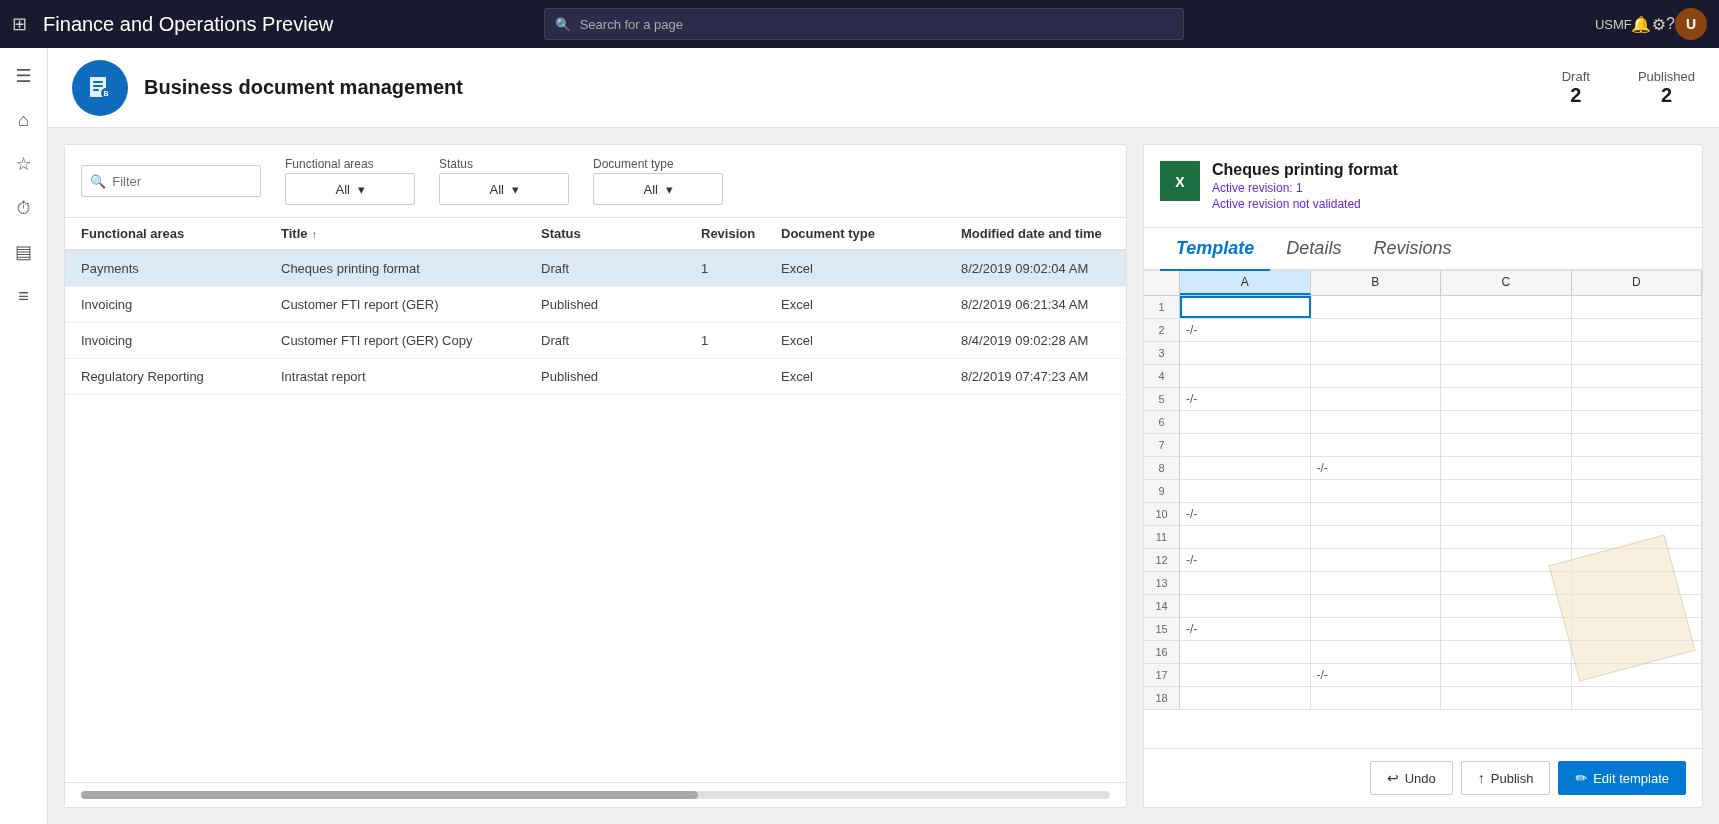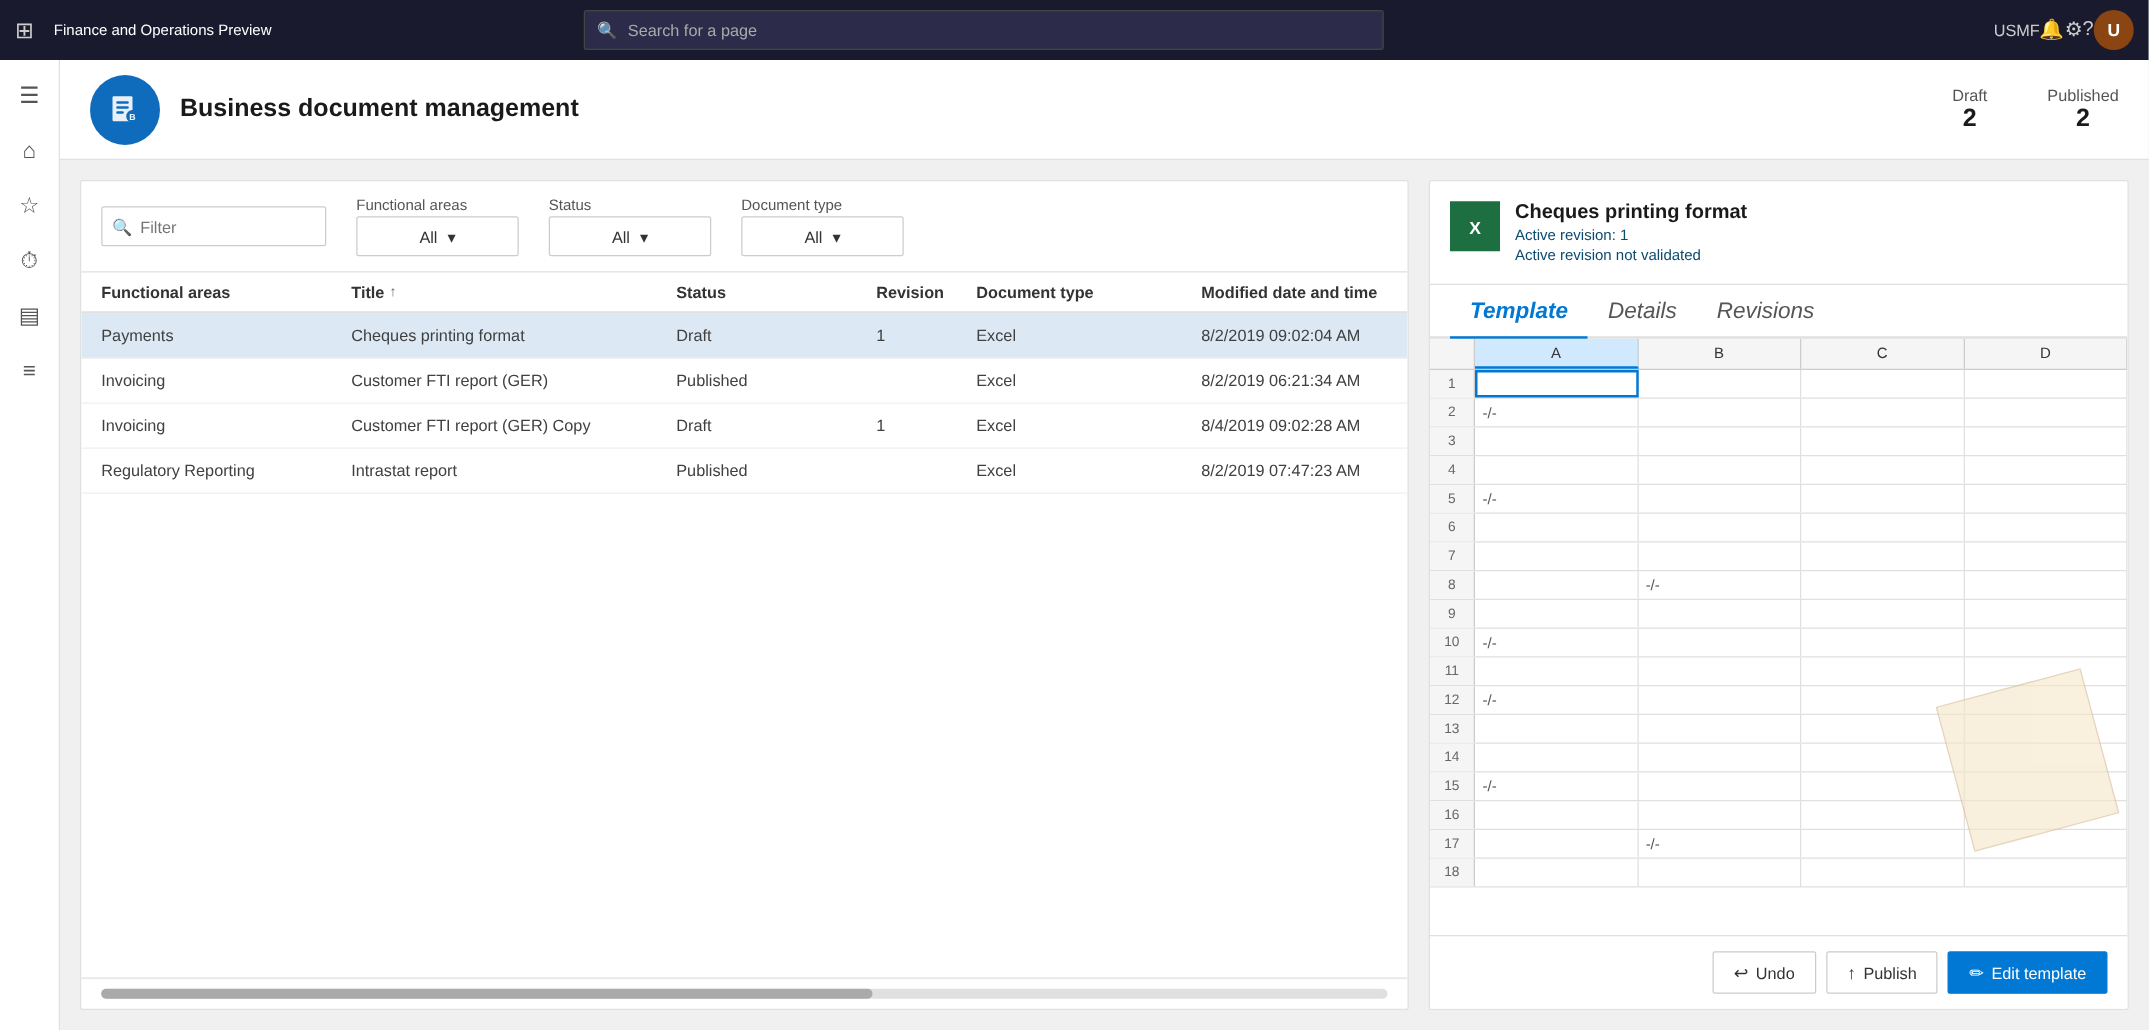--- a/index.html
+++ b/index.html
@@ -9,21 +9,21 @@
     .top-nav {
       background: #1a1a2e;
       height: 48px;
       display: flex;
       align-items: center;
       padding: 0 12px;
       gap: 12px;
       position: relative;
     }
     .nav-grid-icon { color: #ccc; font-size: 18px; cursor: pointer; margin-right: 4px; }
-    .nav-title { color: #fff; font-size: 12px; font-weight: 500; flex: 0 0 auto; }
+    .nav-title { color: #fff; font-size: 20px; font-weight: 500; flex: 0 0 auto; }
     .nav-search {
       flex: 1;
       max-width: 640px;
       margin: 0 auto;
       background: #2c2c4a;
       border: 1px solid #444;
       border-radius: 2px;
       height: 32px;
       display: flex;
       align-items: center;
@@ -229,21 +229,21 @@
       gap: 12px;
     }
     .excel-icon {
       width: 40px; height: 40px;
       background: #1d6f42;
       display: flex; align-items: center; justify-content: center;
       color: #fff; font-size: 16px; font-weight: bold;
       flex-shrink: 0;
     }
     .detail-title { font-size: 16px; font-weight: 600; color: #1a1a1a; }
-    .detail-sub { font-size: 12px; color: #0c4a6e; margin-top: 2px; }
+    .detail-sub { font-size: 12px; color: #6d28d9; margin-top: 2px; }
 
     .detail-tabs {
       display: flex;
       border-bottom: 2px solid #e0e0e0;
       padding: 0 16px;
     }
     .detail-tab {
       padding: 10px 16px;
       font-size: 18px;
       cursor: pointer;

